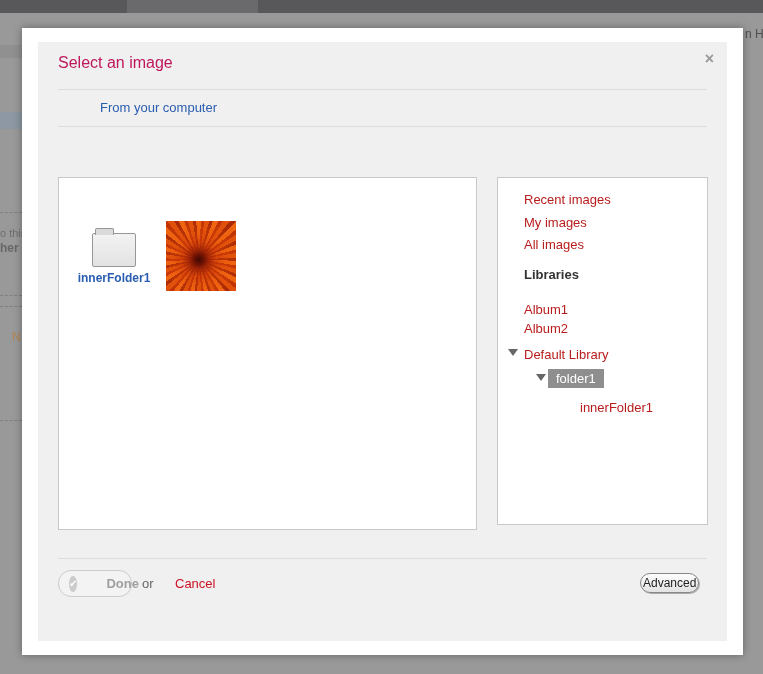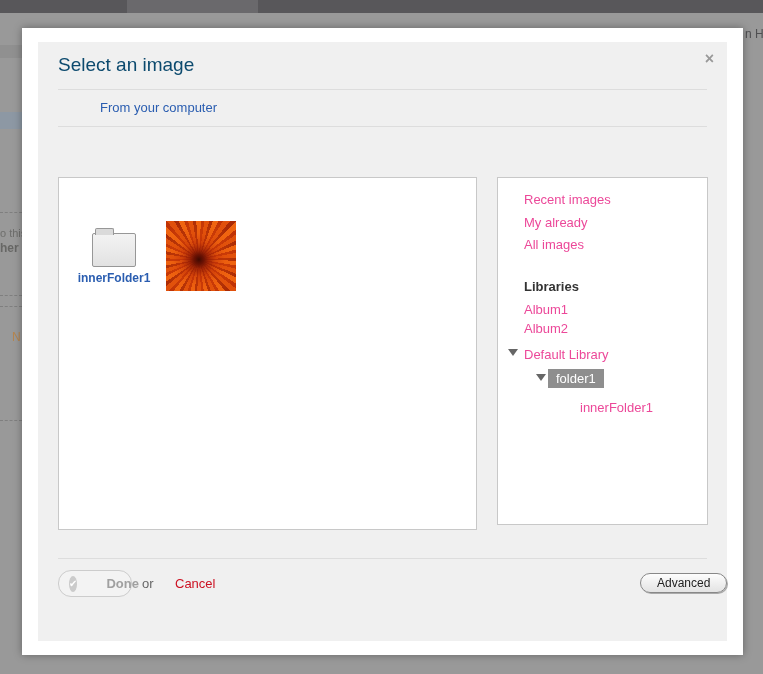--- a/index.html
+++ b/index.html
@@ -17,21 +17,21 @@
   .frag-n{position:absolute;left:12px;top:330px;color:#b5854f;font-size:12px;}
   .frag-topright{position:absolute;left:745px;top:27px;color:#4f4f51;font-size:12px;white-space:nowrap;}
 
   
   .modal{position:absolute;left:22px;top:28px;width:721px;height:627px;background:#fff;
          box-shadow:0 0 8px rgba(0,0,0,.35);}
   .panel{position:absolute;left:16px;top:14px;width:689px;height:599px;background:#f0f0f0;}
 
   .close-x{position:absolute;right:13px;top:9px;color:#999;font-size:16px;font-weight:bold;
            line-height:16px;cursor:pointer;}
-  .dlg-title{position:absolute;left:20px;top:12px;font-size:19px;color:#0c4a6e;}
+  .dlg-title{position:absolute;left:20px;top:12px;font-size:16px;color:#be185d;}
   .hr{position:absolute;left:20px;right:20px;height:0;border-top:1px solid #ddd;}
   .hr1{top:47px}.hr2{top:84px}.hr3{top:516px}
 
   .tab-link{position:absolute;left:62px;top:58px;font-size:13px;color:#2a5db0;text-decoration:none;cursor:pointer;}
   .tab-pill{position:absolute;left:162px;top:54px;height:22px;line-height:22px;padding:0 14px;
             background:#999;color:#fff;font-size:13px;font-weight:bold;border-radius:8px;
             text-shadow:0 1px 1px rgba(0,0,0,.25);cursor:pointer;}
   .tab-pill::after{content:"";position:absolute;left:50%;margin-left:-6px;bottom:-6px;
             border-left:6px solid transparent;border-right:6px solid transparent;border-top:6px solid #999;}
 
@@ -57,36 +57,36 @@
   .folder-label{margin-top:4px;font-size:12px;font-weight:bold;color:#2a5db0;}
   .image-tile{position:absolute;left:107px;top:43px;width:70px;height:70px;cursor:pointer;
      background:
       radial-gradient(circle at 47% 55%, #3f0a01 0, #6b1203 9%, rgba(150,30,5,.85) 18%,
         rgba(196,52,7,.55) 32%, rgba(226,78,10,.28) 48%, rgba(240,98,14,.12) 64%, rgba(0,0,0,0) 78%),
       repeating-conic-gradient(from 8deg at 47% 55%, #e0500b 0deg 7deg, #aa2a05 7deg 12deg,
         #ef6410 12deg 19deg, #c03306 19deg 24deg);
      background-color:#c63a07;}
 
   
-  .nav-row{position:absolute;left:26px;font-size:13px;color:#ec4899;white-space:nowrap;cursor:pointer;}
-  .nav-heading{position:absolute;left:26px;font-size:13px;font-weight:bold;color:#333;margin-top:12px;}
+  .nav-row{position:absolute;left:26px;font-size:13px;color:#b91c1c;white-space:nowrap;cursor:pointer;}
+  .nav-heading{position:absolute;left:26px;font-size:13px;font-weight:bold;color:#333;}
   .tri{position:absolute;width:0;height:0;border-left:5px solid transparent;border-right:5px solid transparent;
        border-top:7px solid #666;cursor:pointer;}
   .tree-sel{position:absolute;background:#8e8e8e;color:#fff;font-size:13px;padding:2px 8px;cursor:pointer;}
 
   
   .done-btn{position:absolute;left:20px;top:528px;width:74px;height:27px;border:1px solid #ccc;
             border-radius:13px;background:#f3f3f3;display:flex;align-items:center;gap:7px;
             padding:0 10px;cursor:default;}
   .done-check{width:16px;height:16px;border-radius:50%;background:#cbcbcb;color:#fff;font-size:10px;
             line-height:16px;text-align:center;}
   .done-label{font-size:13px;font-weight:bold;color:#a0a0a0;margin-left:22px;}
   .or-text{position:absolute;left:104px;top:534px;font-size:13px;color:#666;}
   .cancel-link{position:absolute;left:137px;top:534px;font-size:13px;color:#cc1122;cursor:pointer;text-decoration:none;}
-  .adv-btn{position:absolute;left:602px;top:531px;padding:2px 16px;font-size:12px;color:#222;
+  .adv-btn{position:absolute;left:602px;top:531px;padding:2px 2px;font-size:12px;color:#222;
            border:1px solid #888;border-radius:10px;background:linear-gradient(#fdfdfd,#e3e3e3);
            box-shadow:1px 1px 0 #aaa;cursor:pointer;}
 </style>
 </head>
 <body>
 
 <div class="stage">
 
   <div class="topbar"></div>
   <div class="topbar-tab"></div>
@@ -117,21 +117,21 @@
 
         <div class="folder-tile">
           <div class="folder-icon"></div>
           <div class="folder-label">innerFolder1</div>
         </div>
         <div class="image-tile"></div>
       </div>
 
       <div class="right-pane">
         <div class="nav-row" style="top:14px">Recent images</div>
-        <div class="nav-row" style="top:37px">My already</div>
+        <div class="nav-row" style="top:37px">My images</div>
         <div class="nav-row" style="top:59px">All images</div>
         <div class="nav-heading" style="top:89px">Libraries</div>
         <div class="nav-row" style="top:124px">Album1</div>
         <div class="nav-row" style="top:143px">Album2</div>
 
         <div class="tri" style="left:10px;top:171px"></div>
         <div class="nav-row" style="top:169px">Default Library</div>
 
         <div class="tri" style="left:38px;top:196px"></div>
         <div class="tree-sel" style="left:50px;top:191px">folder1</div>

